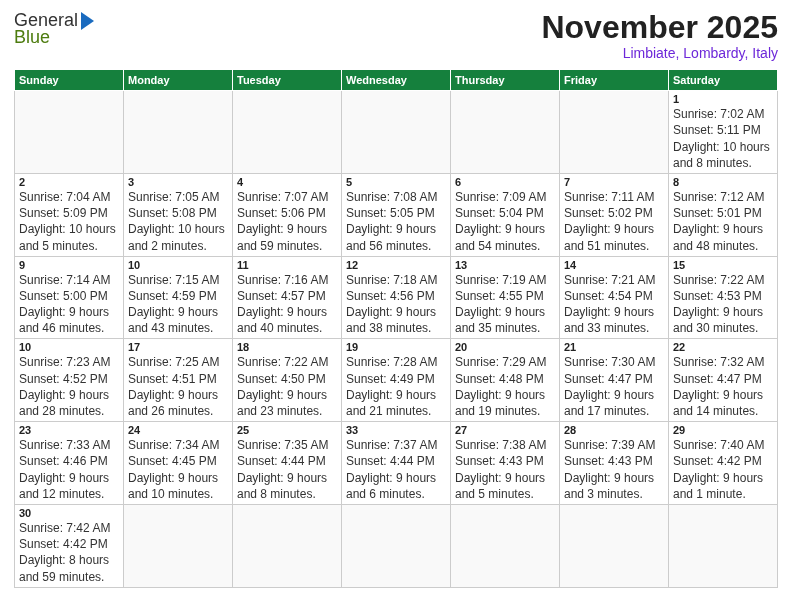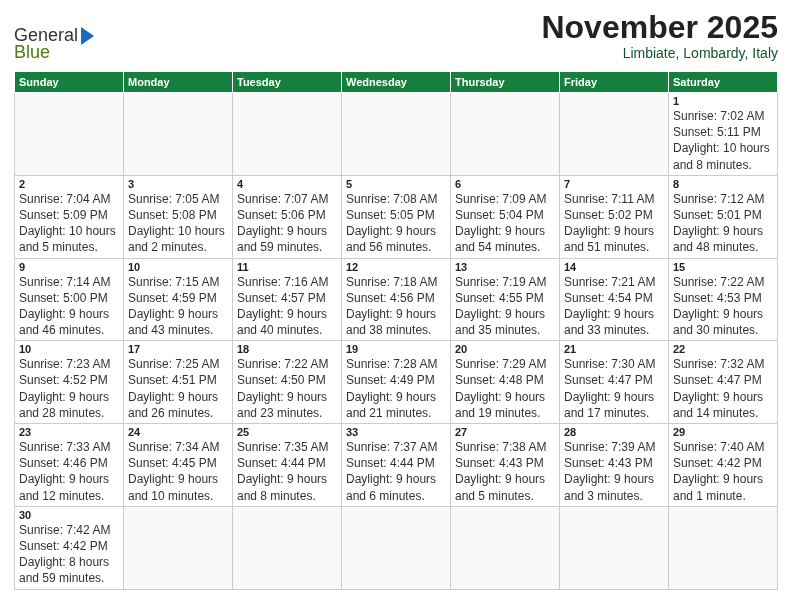--- a/index.html
+++ b/index.html
@@ -18,34 +18,34 @@
     }
     .header {
       display: flex;
       align-items: flex-start;
       justify-content: space-between;
       margin-bottom: 8px;
     }
     .logo-area {
       display: flex;
       align-items: center;
-      margin-top: 15px;
+      margin-top: 0;
     }
     .title-area {
       text-align: right;
     }
     .month-title {
       font-size: 32px;
       font-weight: bold;
       color: #222;
       line-height: 1.1;
     }
     .location-title {
       font-size: 14px;
-      color: #14532d;
+      color: #6d28d9;
     }
     .calendar {
       width: 100%;
       border-collapse: collapse;
       table-layout: fixed;
     }
     .calendar th {
       background: #15803d;
       color: #fff;
       font-size: 11px;

